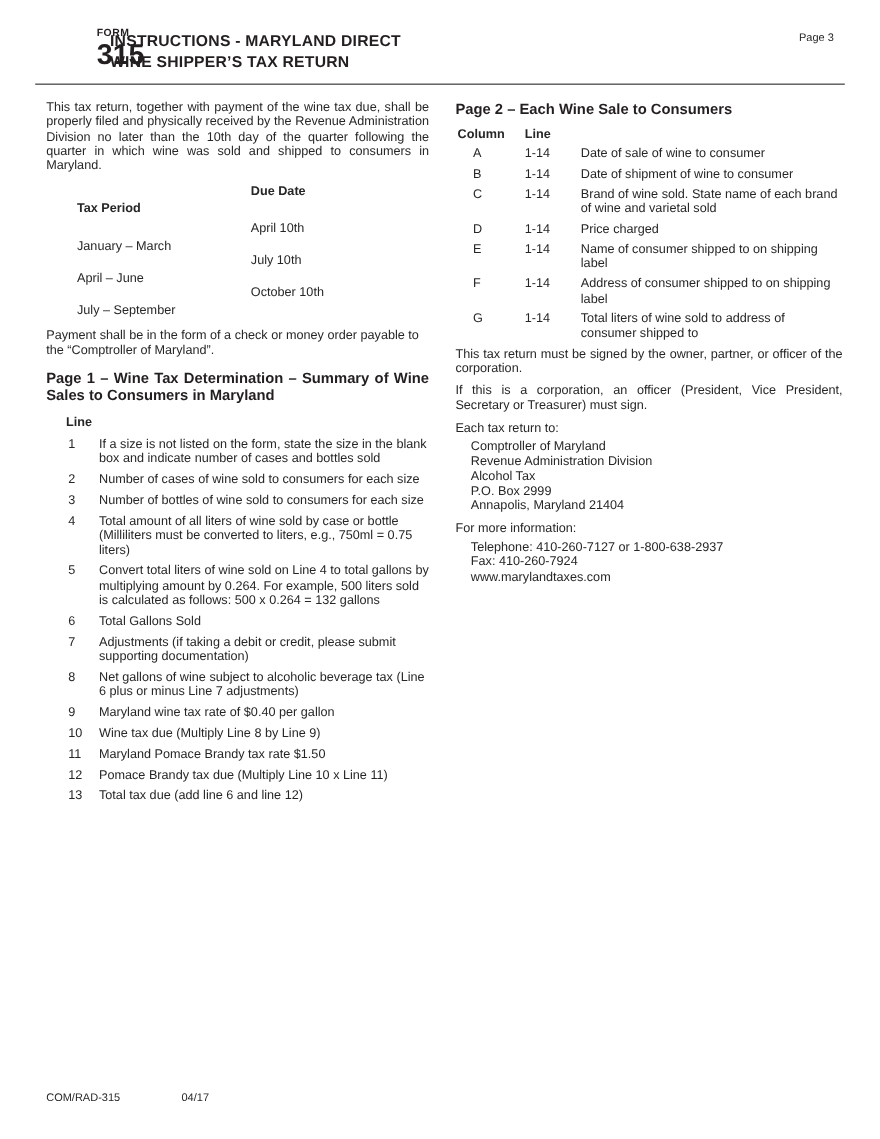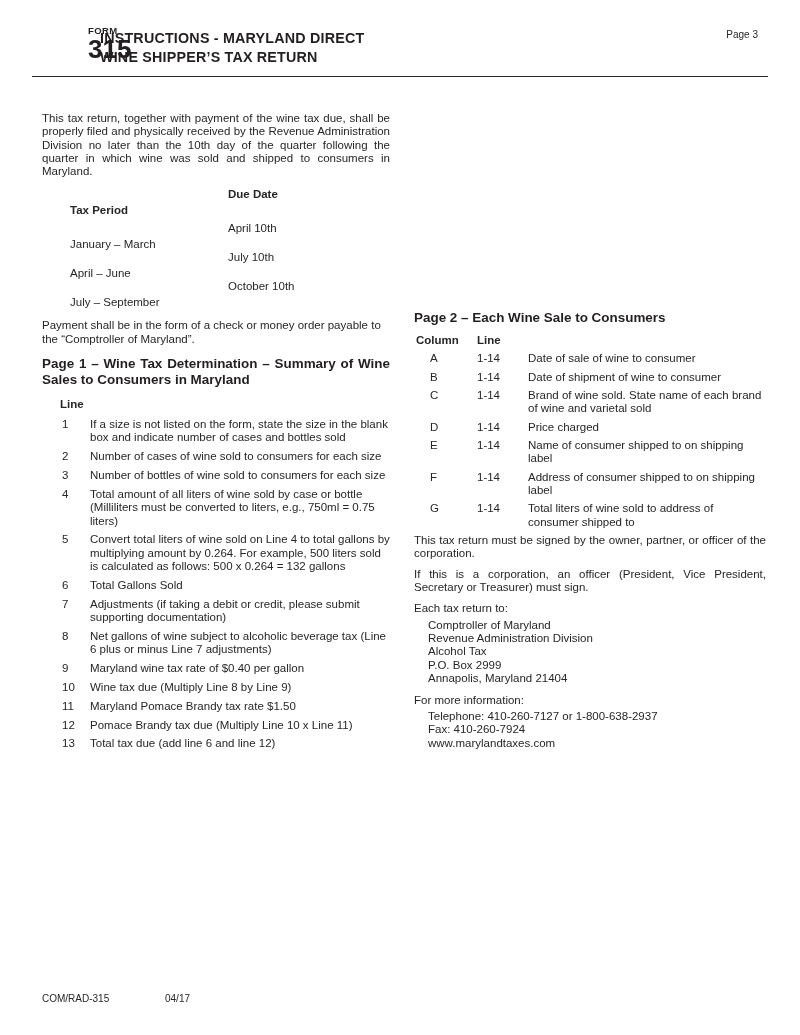--- a/index.html
+++ b/index.html
@@ -18,21 +18,21 @@
   
   .doc-header { position: absolute; top: 25px; left: 50px; right: 32px; height: 52px; }
   .form-id { position: absolute; left: 0; top: 0; width: 46px; margin-left: 38px; }
   .form-label { font-size: 9.5px; font-weight: bold; letter-spacing: 0.4px; color: #231f20; }
   .form-number { font-size: 26px; font-weight: bold; line-height: 1.05; color: #231f20; }
   .doc-title { position: absolute; left: 50px; top: 4px; font-size: 14.3px; font-weight: bold; line-height: 1.32; letter-spacing: 0.2px; color: #231f20; }
   .page-number { position: absolute; right: 10px; top: 4px; font-size: 10px; color: #262626; }
   .header-rule { position: absolute; top: 76px; left: 32px; right: 32px; border-top: 1.6px solid #2a2a2a; }
 
   
-  .columns { position: absolute; top: 112px; left: 42px; right: 34px; display: flex; gap: 24px; align-items: flex-end; }
+  .columns { position: absolute; top: 92px; left: 42px; right: 34px; display: flex; gap: 24px; }
   .col-left { flex: 0 0 348px; width: 348px; }
   .col-right { flex: 1; min-width: 0; }
 
   .para { margin-bottom: 9px; }
   .justify { text-align: justify; }
   .bold { font-weight: bold; }
 
   
   .schedule { margin: 2px 0 10px 28px; }
   .sched-row { display: flex; line-height: 13.2px; }

